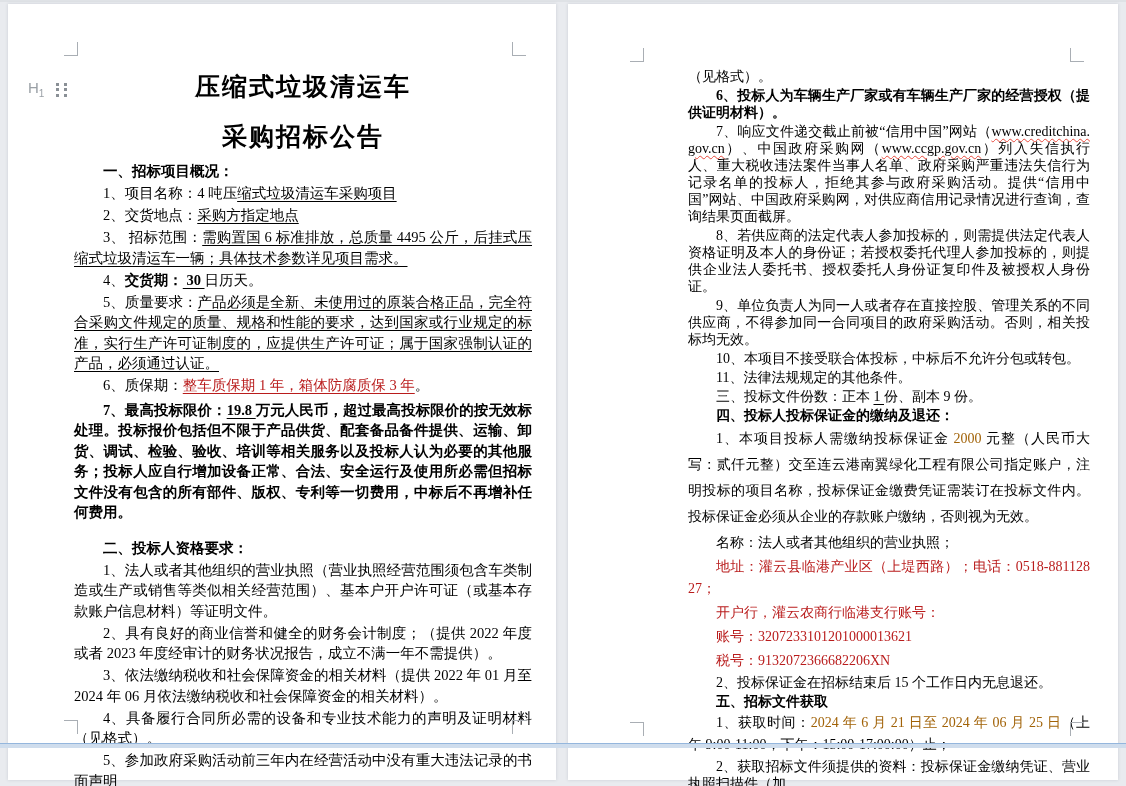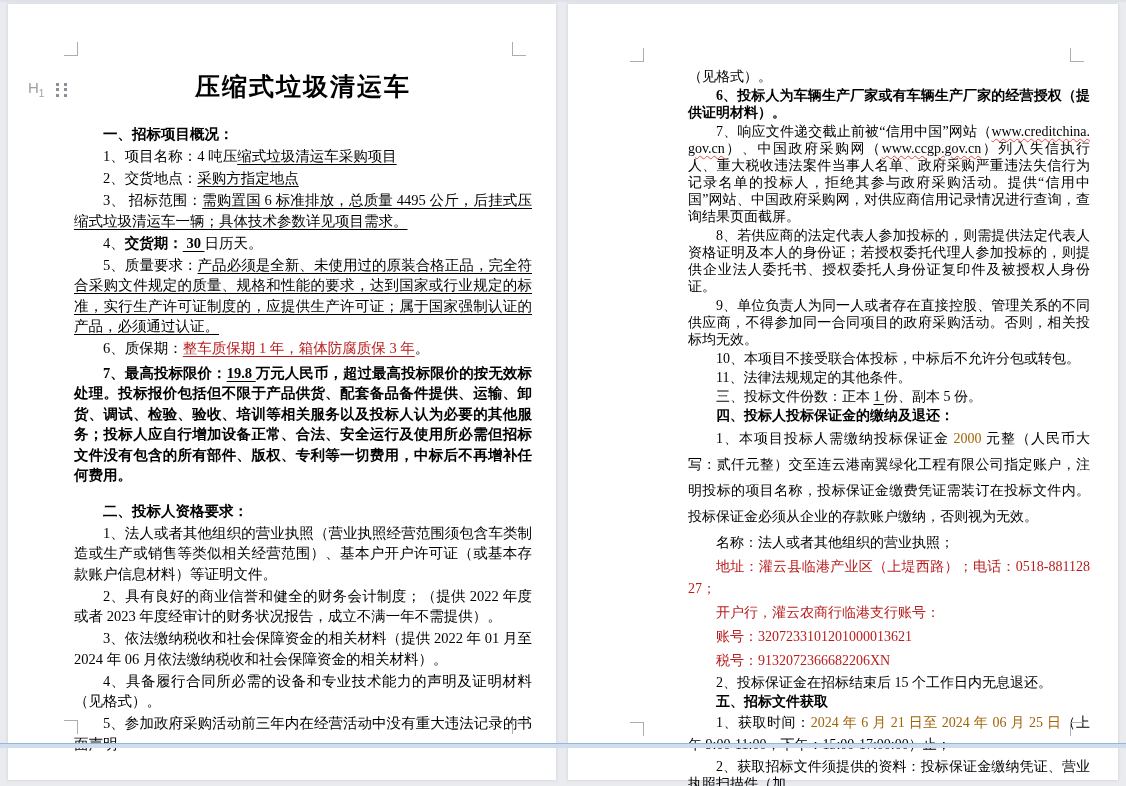--- a/index.html
+++ b/index.html
@@ -91,20 +91,21 @@
       <i></i>
         <i></i>
       <i></i>
         <i></i>
       <i></i>
         <i></i>
     </div>
 
     <div>
         <p class="para center bold noindent size-title"><span>压缩式垃圾清运车</span></p>
+        <p class="para center bold noindent size-title"><span>采购招标公告</span></p>
         <p class="para bold k-section"><span>一、招标项目概况：</span></p>
         <p class="para"><span>1、项目名称：4 吨压</span><span class="u">缩式垃圾清运车采购项目</span></p>
         <p class="para"><span>2、交货地点：</span><span class="u">采购方指定地点</span></p>
         <p class="para"><span>3、 招标范围：</span><span class="u">需购置国 6 标准排放，总质量 4495 公斤，后挂式压缩式垃圾清运车一辆；具体技术参数详见项目需求。 </span></p>
         <p class="para"><span>4、</span><span class="b">交货期：</span><span class="b u"> 30 </span><span>日历天。</span></p>
         <p class="para"><span>5、质量要求：</span><span class="u">产品必须是全新、未使用过的原装合格正品，完全符合采购文件规定的质量、规格和性能的要求，达到国家或行业规定的标准，实行生产许可证制度的，应提供生产许可证；属于国家强制认证的产品，必须通过认证。 </span></p>
         <p class="para"><span>6、质保期：</span><span class="u c-blue">整车质保期 1 年，箱体防腐质保 3 年</span><span>。</span></p>
         <p class="para k-block"><span class="b">7、最高投标限价：</span><span class="b u">19.8 </span><span class="b">万元人民币，超过最高投标限价的按无效标处理。投标报价包括但不限于产品供货、配套备品备件提供、运输、卸货、调试、检验、验收、培训等相关服务以及投标人认为必要的其他服务；投标人应自行增加设备正常、合法、安全运行及使用所必需但招标文件没有包含的所有部件、版权、专利等一切费用，中标后不再增补任何费用。</span></p>
         <p class="para bold k-section k-gap"><span>二、投标人资格要求：</span></p>
         <p class="para"><span>1、法人或者其他组织的营业执照（营业执照经营范围须包含车类制造或生产或销售等类似相关经营范围）、基本户开户许可证（或基本存款账户信息材料）等证明文件。</span></p>
@@ -122,21 +123,21 @@
     <div class="mark m-br"></div>
 
     <div>
         <p class="para noindent"><span>（见格式）。</span></p>
         <p class="para bold"><span class="b">6、投标人为车辆生产厂家或有车辆生产厂家的经营授权（提供证明材料）。</span></p>
         <p class="para"><span>7、响应文件递交截止前被“信用中国”网站（</span><span class="wavy">www.creditchina.gov.cn</span><span>）、中国政府采购网（</span><span class="wavy">www.ccgp.gov.cn</span><span>）列入失信执行人、重大税收违法案件当事人名单、政府采购严重违法失信行为记录名单的投标人，拒绝其参与政府采购活动。提供“信用中国”网站、中国政府采购网，对供应商信用记录情况进行查询，查询结果页面截屏。</span></p>
         <p class="para"><span>8、若供应商的法定代表人参加投标的，则需提供法定代表人资格证明及本人的身份证；若授权委托代理人参加投标的，则提供企业法人委托书、授权委托人身份证复印件及被授权人身份证。</span></p>
         <p class="para"><span>9、单位负责人为同一人或者存在直接控股、管理关系的不同供应商，不得参加同一合同项目的政府采购活动。否则，相关投标均无效。</span></p>
         <p class="para"><span>10、本项目不接受联合体投标，中标后不允许分包或转包。</span></p>
         <p class="para"><span>11、法律法规规定的其他条件。</span></p>
-        <p class="para k-sub"><span>三、投标文件份数：正本 </span><span class="u">1 </span><span>份、副本 5 份。</span></p>
+        <p class="para k-sub"><span>三、投标文件份数：正本 </span><span class="u">1 </span><span>份、副本 9 份。</span></p>
         <p class="para bold k-section"><span class="b">四、投标人投标保证金的缴纳及退还：</span></p>
         <p class="para k-wide"><span>1、本项目投标人需缴纳投标保证金 </span><span class="c-red">2000</span><span> 元整（人民币大写：贰仟元整）交至连云港南翼绿化工程有限公司指定账户，注明投标的项目名称，投标保证金缴费凭证需装订在投标文件内。投标保证金必须从企业的存款账户缴纳，否则视为无效。</span></p>
         <p class="para k-contact k-gaptop"><span>名称：法人或者其他组织的营业执照；</span></p>
         <p class="para k-contact"><span class="c-blue">地址：灌云县临港产业区（上堤西路）；电话：0518-88112827；</span></p>
         <p class="para k-contact"><span class="c-blue">开户行，灌云农商行临港支行账号：</span></p>
         <p class="para k-contact"><span class="c-blue">账号：3207233101201000013621</span></p>
         <p class="para k-contact"><span class="c-blue">税号：9132072366682206XN</span></p>
         <p class="para k-gaptop"><span>2、投标保证金在招标结束后 15 个工作日内无息退还。</span></p>
         <p class="para bold k-sub"><span class="b">五、招标文件获取</span></p>
         <p class="para k-obtain"><span>1、获取时间：</span><span class="c-red">2024 年 6 月 21 日至 2024 年 06 月 25 日</span><span>（上午 9:00-11:00，下午：15:00-17:00:00）止；</span></p>

